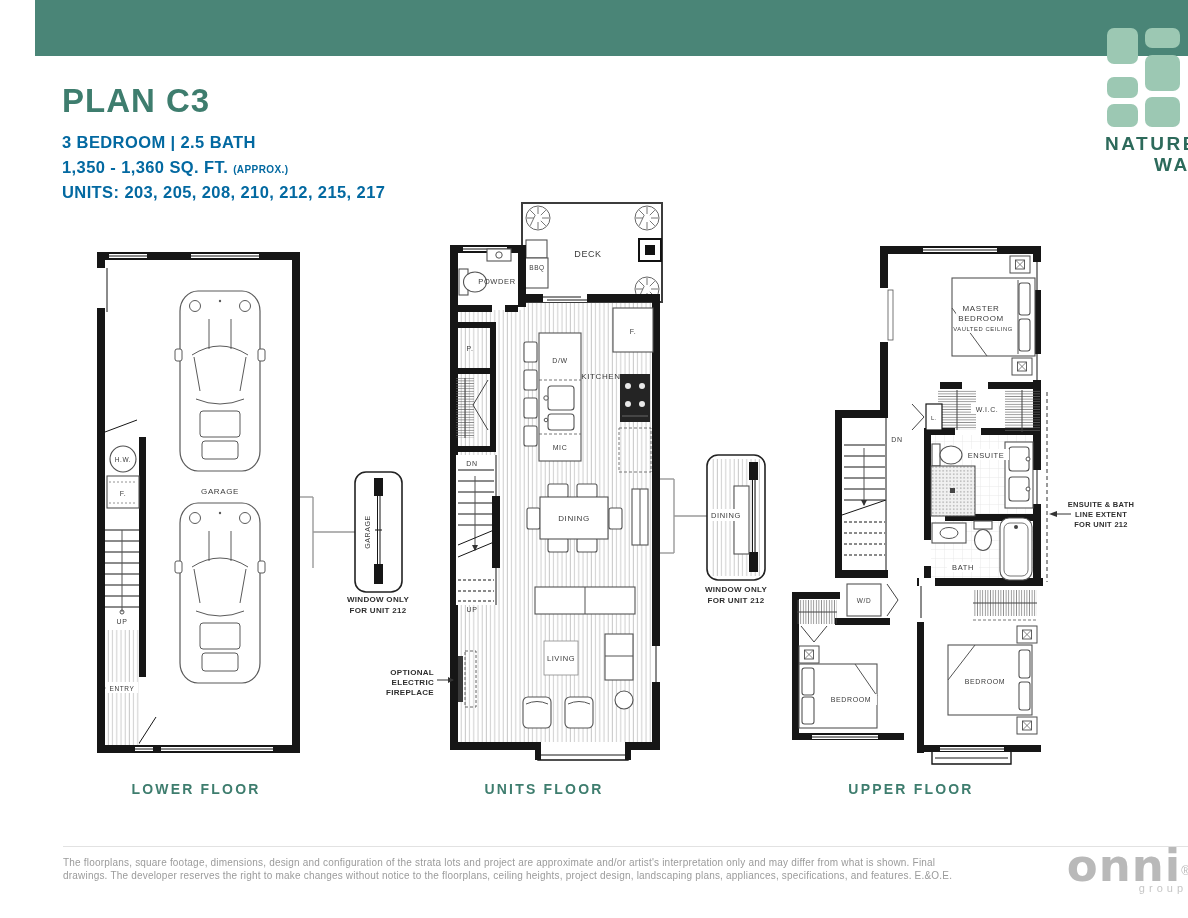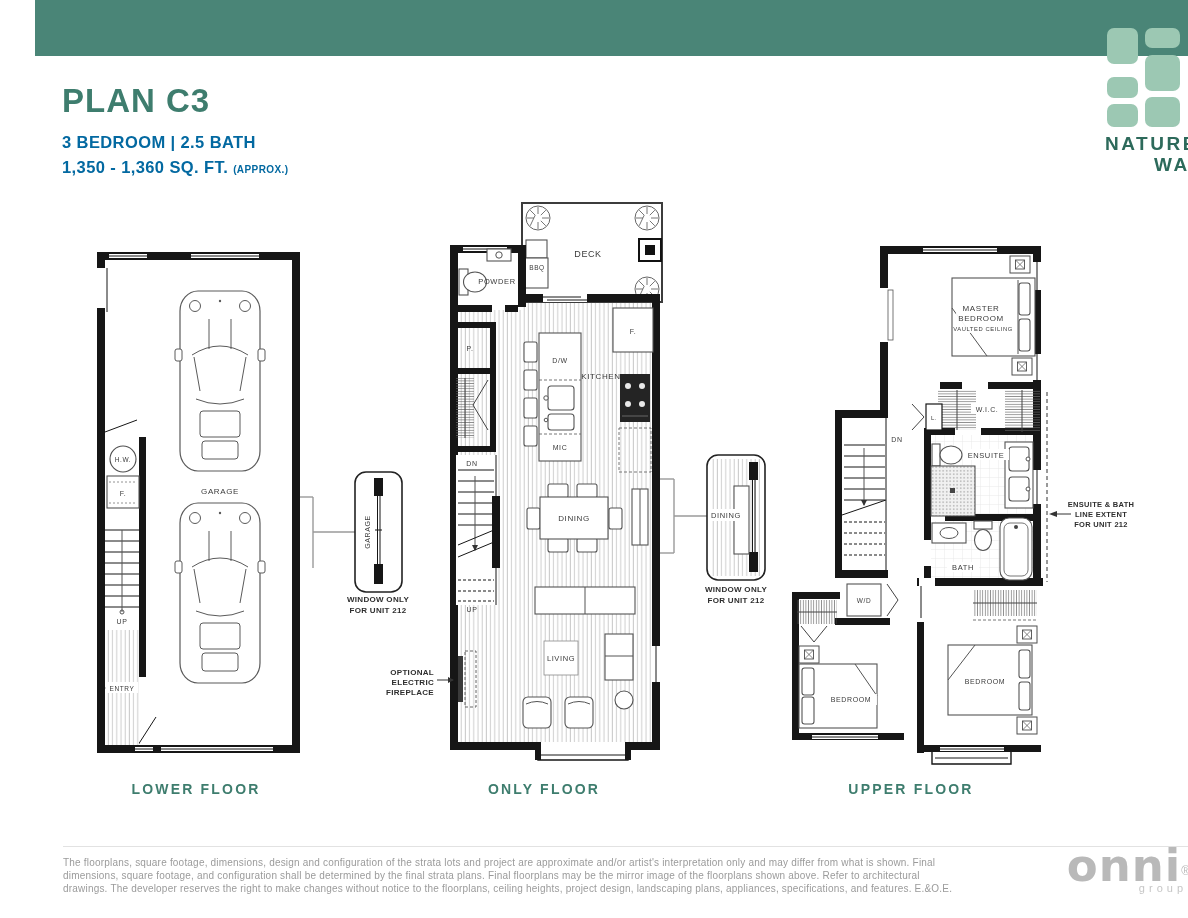--- a/index.html
+++ b/index.html
@@ -52,20 +52,21 @@
   <div class="topbar"></div>
 
   <div class="title-block">
     <h1 class="plan-title">PLAN C3</h1>
   </div>
   <div class="spec spec1">3 BEDROOM | 2.5 BATH</div>
   <div class="spec spec2">
     <span>1,350 - 1,360 SQ. FT.</span>
     <span class="approx">(APPROX.)</span>
   </div>
+  <div class="spec spec3">UNITS: 203, 205, 208, 210, 212, 215, 217</div>
 
   <div>
     <div class="nw-block" style="left:1072px;top:28px;width:31px;height:36px;"></div>
     <div class="nw-block" style="left:1072px;top:77px;width:31px;height:21px;"></div>
     <div class="nw-block" style="left:1072px;top:104px;width:31px;height:23px;"></div>
     <div class="nw-block" style="left:1110px;top:28px;width:35px;height:20px;"></div>
     <div class="nw-block" style="left:1110px;top:55px;width:35px;height:36px;"></div>
     <div class="nw-block" style="left:1110px;top:97px;width:35px;height:30px;"></div>
     <div class="nw-text">
       <span>NATURE'S</span><br>
@@ -498,27 +499,26 @@
         <line x1="1021" y1="514" x2="1036" y2="514" stroke="#333" stroke-width="1"></line>
         <polygon points="1014,514 1022,511 1022,517" fill="#333"></polygon>
         <text class="note" x="1066" y="507" font-size="7.5" text-anchor="middle">ENSUITE &amp; BATH</text>
         <text class="note" x="1066" y="517" font-size="7.5" text-anchor="middle">LINE EXTENT</text>
         <text class="note" x="1066" y="527" font-size="7.5" text-anchor="middle">FOR UNIT 212</text>
       </g>
     </g>
   </svg>
 
   <div class="caption cap-lower">LOWER FLOOR</div>
-  <div class="caption cap-main">ONLY FLOOR</div>
+  <div class="caption cap-main">UNITS FLOOR</div>
   <div class="caption cap-upper">UPPER FLOOR</div>
 
   <div class="rule"></div>
   <div class="disclaimer">
     <div>The floorplans, square footage, dimensions, design and configuration of the strata lots and project are approximate and/or artist's interpretation only and may differ from what is shown. Final</div>
-    <div>dimensions, square footage, and configuration shall be determined by the final strata plans. Final floorplans may be the mirror image of the floorplans shown above. Refer to architectural</div>
     <div>drawings. The developer reserves the right to make changes without notice to the floorplans, ceiling heights, project design, landscaping plans, appliances, specifications, and features. E.&amp;O.E.</div>
   </div>
   <div class="onni">
     <span class="onni-word">onni</span><sup>®</sup>
     <div class="onni-sub">group</div>
   </div>
 
 </div>
 
 </body></html>

